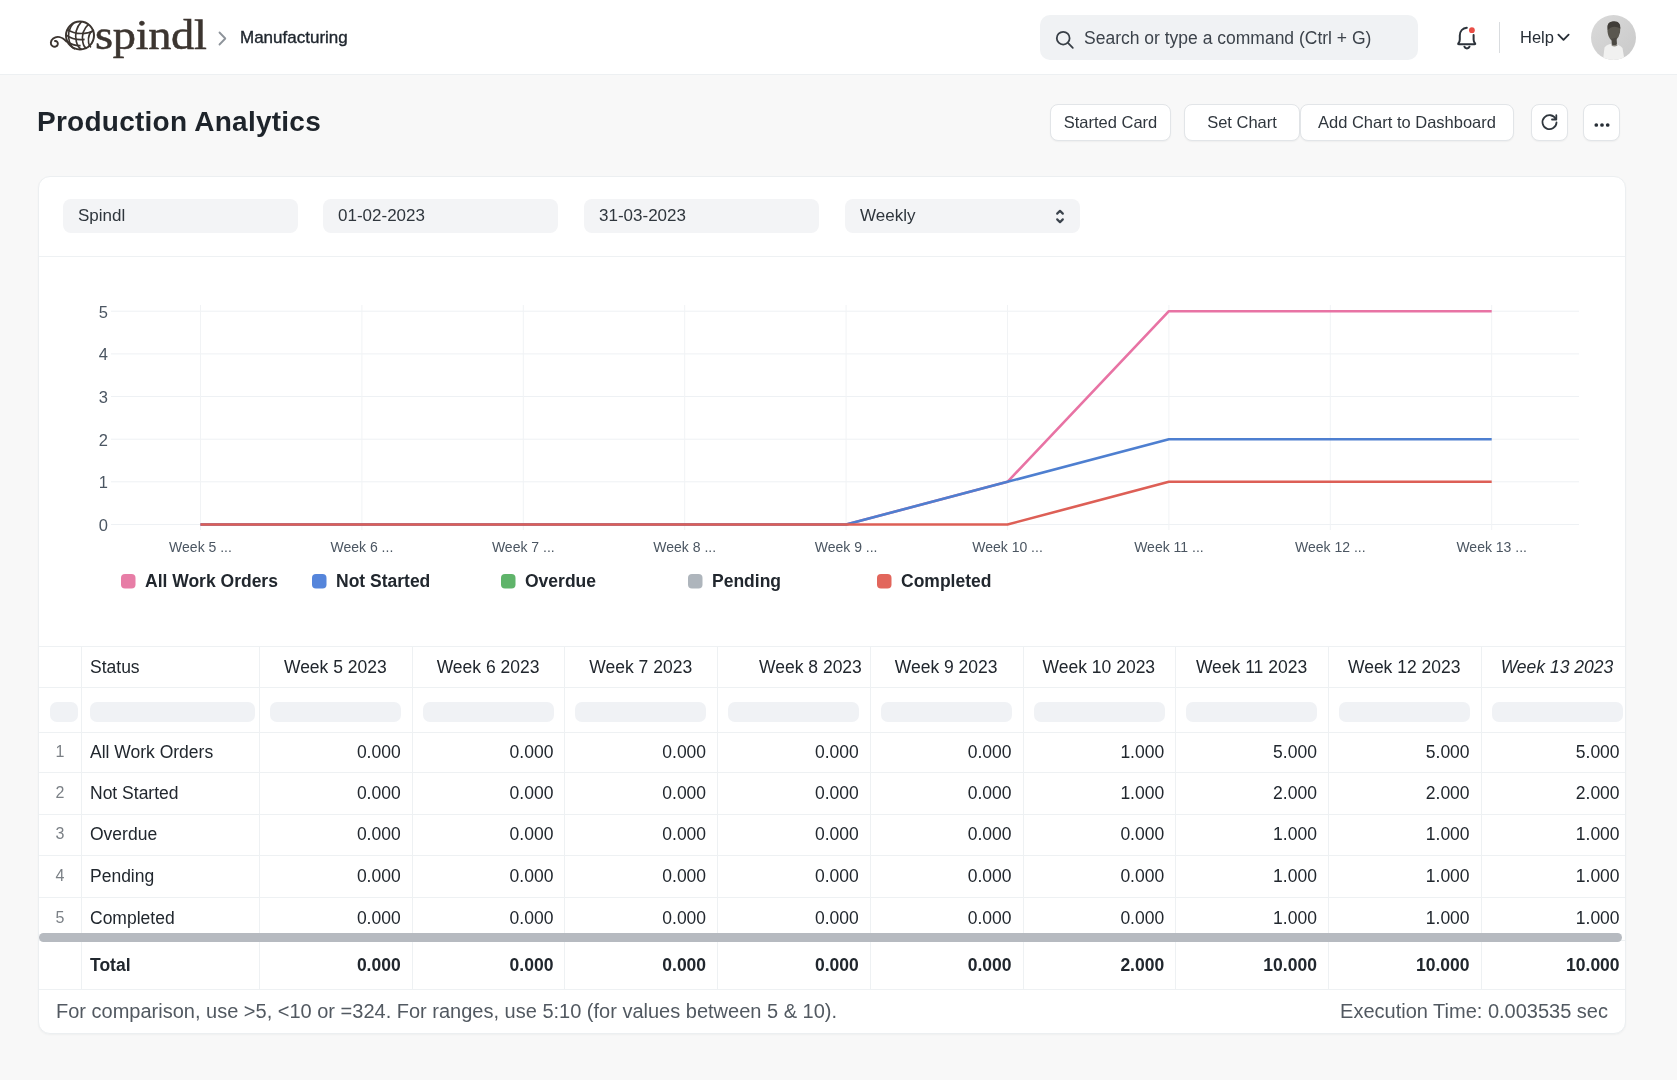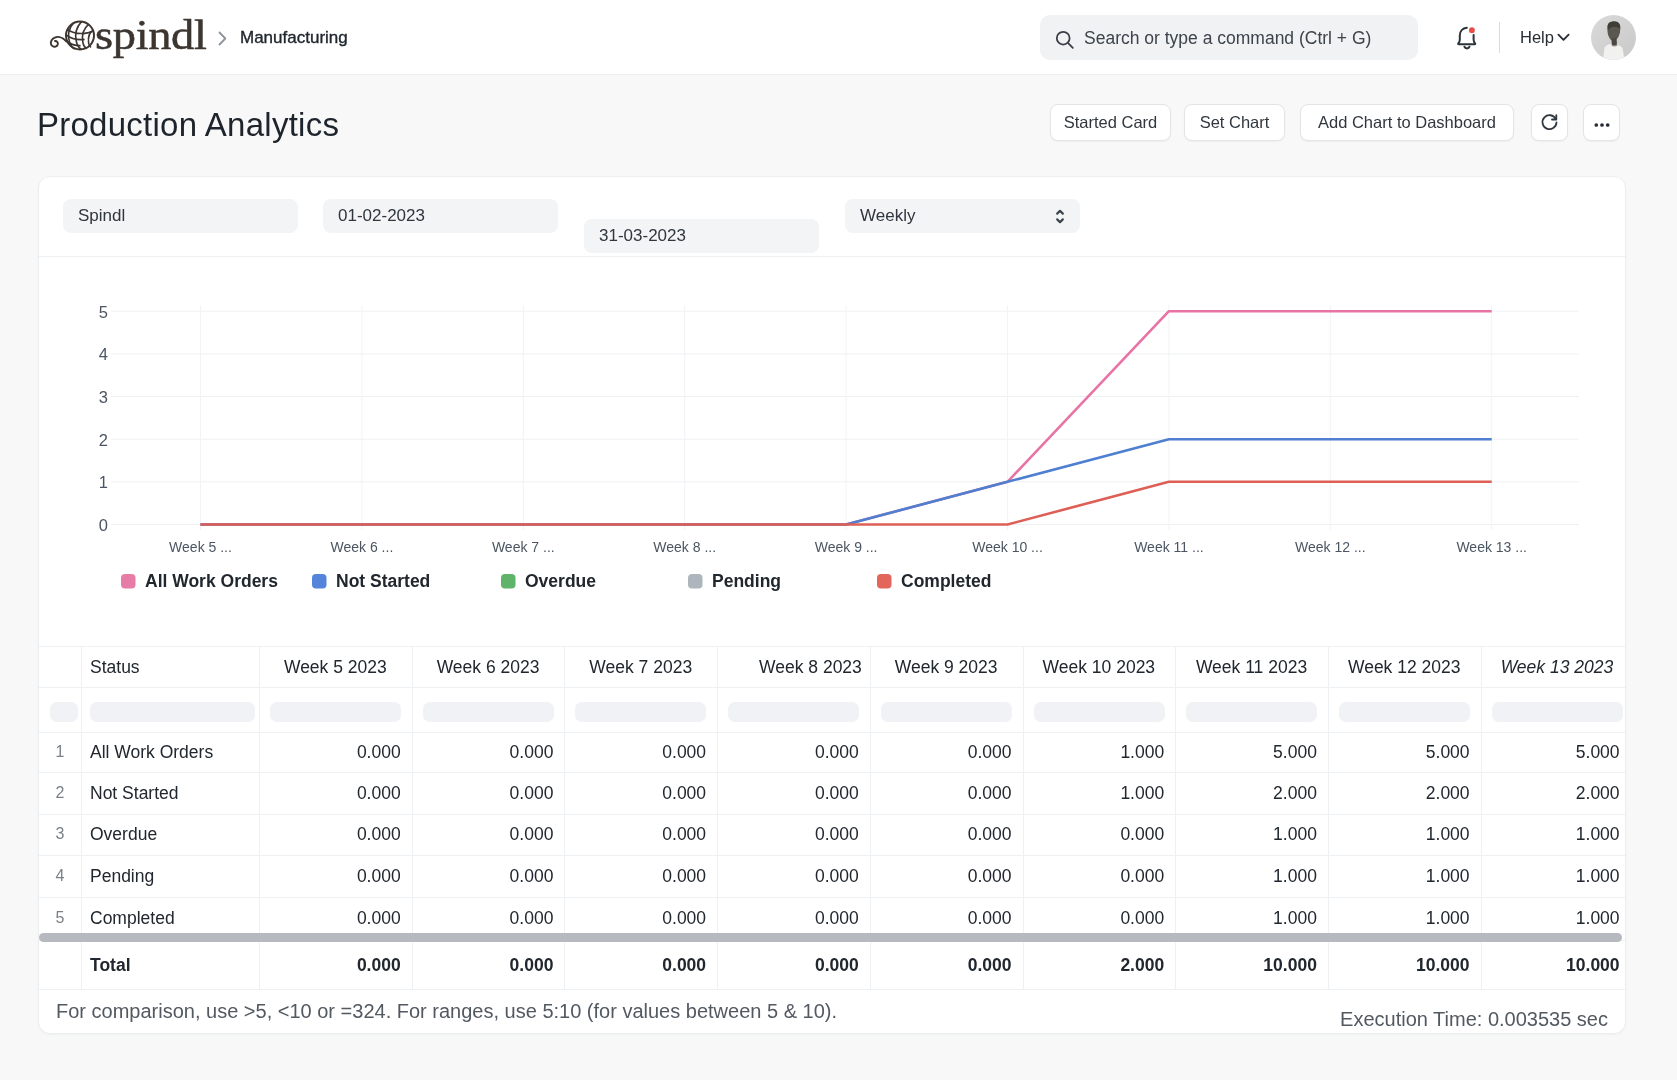--- a/index.html
+++ b/index.html
@@ -5,21 +5,21 @@
   * { margin:0; padding:0; box-sizing:border-box; }
   html,body { width:1677px; height:1080px; background:#f8f8f8; font-family:"Liberation Sans", sans-serif; overflow:hidden; }
   .abs { position:absolute; }
   #nav { position:absolute; left:0; top:0; width:1677px; height:75px; background:#fff; border-bottom:1px solid #edf0f2; }
   #logotext { position:absolute; left:95px; top:10px; transform:scaleX(1.08); transform-origin:left top; font-family:"Liberation Serif", serif; font-size:43px; font-weight:400; color:#3c3530; letter-spacing:-0.3px; -webkit-text-stroke:0.5px #3c3530; }
   #crumb { position:absolute; left:240px; top:28px; font-size:17px; font-weight:400; color:#20272f; -webkit-text-stroke:0.35px #20272f; }
   #search { position:absolute; left:1040px; top:15px; width:378px; height:45px; background:#f0f2f4; border-radius:10px; }
   #search span { position:absolute; left:44px; top:13px; font-size:17.5px; color:#3c434b; }
   #helpdiv { position:absolute; left:1499px; top:22px; width:1px; height:31px; background:#d9dcdf; }
   #help { position:absolute; left:1520px; top:28px; font-size:16.5px; font-weight:500; color:#262d35; }
-  #title { position:absolute; left:37px; top:106px; font-size:33px; font-weight:400; color:#1e242b; letter-spacing:0.25px; }
+  #title { position:absolute; left:37px; top:106px; font-size:28px; font-weight:700; color:#1e242b; letter-spacing:0.25px; }
   .btn { position:absolute; top:104px; height:37px; background:#fff; border:1px solid #e2e5e8; border-radius:8px; font-size:16.5px; color:#30373e; text-align:center; box-shadow:0 1px 1.5px rgba(0,0,0,.045); line-height:35px; }
   #card { position:absolute; left:38px; top:176px; width:1588px; height:858px; background:#fff; border:1px solid #eceff1; border-radius:12px; box-shadow:0 1px 2px rgba(25,39,52,.04); }
   .filter { position:absolute; top:22px; height:34px; width:235px; background:#f3f4f6; border-radius:8px; font-size:17px; color:#2f363d; line-height:34px; padding-left:15px; }
   #filtersec { position:absolute; left:0; top:79px; width:1586px; height:1px; background:#eef1f3; }
   #tbl { position:absolute; left:0px; top:469px; width:1586px; height:344px; overflow:hidden; font-size:17.5px; color:#21272e; }
   .vline { position:absolute; top:0; width:1px; height:344px; background:#eef1f3; }
   .hline { position:absolute; left:0; width:1586px; height:1px; background:#eef1f3; }
   .rownum { position:absolute; width:42px; text-align:center; color:#7b8086; font-size:16px; }
   .pill { position:absolute; top:56px; height:20px; background:#f0f2f5; border-radius:7px; }
   .num { position:absolute; text-align:right; }
@@ -79,37 +79,37 @@
       <path d="M 12 45 L 13.5 32.5 Q 17 28.5 22 28.8 Q 28 29 31.5 33 L 33.5 45 Z" fill="#f1f1f0"></path>
       <path d="M 16.5 11.5 Q 17 7.5 21.5 6.8 Q 26.5 6.3 28.5 10 Q 30 13 29 17.5 Q 28 22.5 25 25 Q 22.5 27 20 25 Q 17 22 16.5 16.5 Z" fill="#5a574f"></path>
       <path d="M 16.6 12.5 Q 16 7.5 21 6.5 Q 27 5.5 29 9.8 L 29.4 13.5 Q 24 10.5 19.5 12.8 L 16.8 15 Z" fill="#403d38"></path>
       <path d="M 20.5 24 L 20.8 30 Q 23.5 31.5 26 29.5 L 25.5 22.5 Z" fill="#4c4943"></path>
       <path d="M 20.8 29.5 Q 23.5 31 26 29.2 L 26.5 30.5 Q 23.5 32.5 20.6 30.8 Z" fill="#8a8780"></path>
     </g>
   </svg>
 </div>
 <div id="title">Production Analytics</div>
 <div class="btn" style="left:1050px;width:121px;">Started Card</div>
-<div class="btn" style="left:1184px;width:101px;">Set Chart</div>
+<div class="btn" style="left:1184px;width:116px;">Set Chart</div>
 <div class="btn" style="left:1300px;width:214px;">Add Chart to Dashboard</div>
 <div class="btn" style="left:1531px;width:37px;">
   <svg style="margin-top:8px" width="19" height="19" viewBox="0 0 19 19">
       <path d="M 15.8 6.1 A 7 7 0 1 0 16.5 9.5" fill="none" stroke="#30373e" stroke-width="1.8" stroke-linecap="round"></path>
       <path d="M 16.3 2.2 L 16.3 6.5 L 12 6.5" fill="none" stroke="#30373e" stroke-width="1.8" stroke-linecap="round" stroke-linejoin="round"></path>
     </svg>
 </div>
 <div class="btn" style="left:1583px;width:37px;"><svg style="margin-top:15px" width="16" height="6" viewBox="0 0 16 6">
       <circle cx="2.3" cy="3" r="1.85" fill="#262d35"></circle>
       <circle cx="8" cy="3" r="1.85" fill="#262d35"></circle>
       <circle cx="13.7" cy="3" r="1.85" fill="#262d35"></circle>
     </svg></div>
 <div id="card">
   <div class="filter" style="left:24px;">Spindl</div>
   <div class="filter" style="left:284px;">01-02-2023</div>
-  <div class="filter" style="left:545px;margin-top:20px;">31-03-2023</div>
+  <div class="filter" style="left:545px;">31-03-2023</div>
   <div class="filter" style="left:806px;">Weekly
     <svg class="abs" style="right:15px;top:10px" width="10" height="15" viewBox="0 0 10 15">
         <path d="M2.2 4.6 L5 1.8 L7.8 4.6" fill="none" stroke="#3b434c" stroke-width="2.2" stroke-linecap="round" stroke-linejoin="round"></path>
         <path d="M2.2 10.4 L5 13.2 L7.8 10.4" fill="none" stroke="#3b434c" stroke-width="2.2" stroke-linecap="round" stroke-linejoin="round"></path>
       </svg>
   </div>
   <div id="filtersec"></div>
 <svg class="abs" style="left:0px;top:74px" width="1588" height="345" viewBox="0 0 1588 345" font-family="Liberation Sans, sans-serif">
 <line x1="72" y1="273.5" x2="1540" y2="273.5" stroke="#eef1f4" stroke-width="1"></line>
 <text x="69" y="279.8" text-anchor="end" font-size="16.5" fill="#4b5662">0</text>
@@ -258,15 +258,15 @@
 <div class="num" style="left:525.4px;width:141.7px;top:308.5px;font-weight:700;">0.000</div>
 <div class="num" style="left:678.1px;width:141.7px;top:308.5px;font-weight:700;">0.000</div>
 <div class="num" style="left:830.8px;width:141.7px;top:308.5px;font-weight:700;">0.000</div>
 <div class="num" style="left:983.5px;width:141.7px;top:308.5px;font-weight:700;">2.000</div>
 <div class="num" style="left:1136.2px;width:141.7px;top:308.5px;font-weight:700;">10.000</div>
 <div class="num" style="left:1288.9px;width:141.7px;top:308.5px;font-weight:700;">10.000</div>
 <div class="num" style="left:1441.6px;width:139.0px;top:308.5px;font-weight:700;">10.000</div>
 </div>
   <div id="tfoot">
     <div class="abs" style="left:17px;top:10px;">For comparison, use &gt;5, &lt;10 or =324. For ranges, use 5:10 (for values between 5 &amp; 10).</div>
-    <div class="abs" style="right:17px;top:18px;">Execution Time: 0.003535 sec</div>
+    <div class="abs" style="right:17px;top:10px;">Execution Time: 0.003535 sec</div>
   </div>
 </div>
 
 </body></html>

